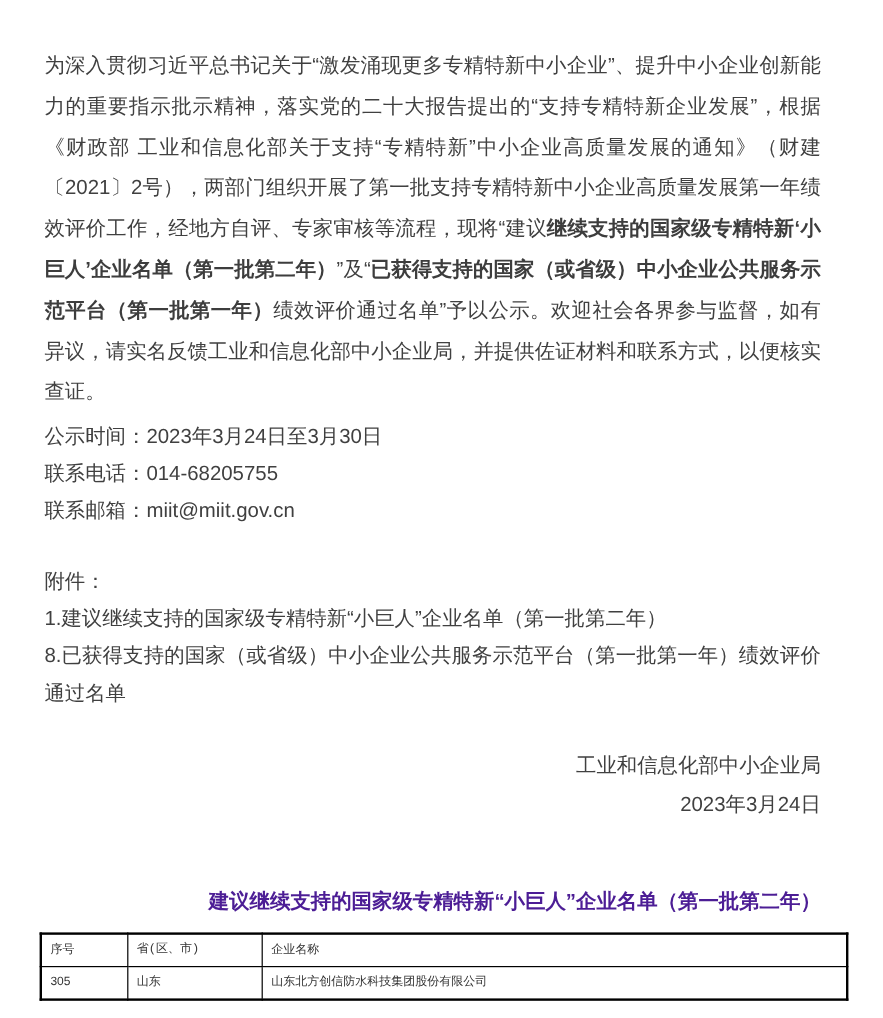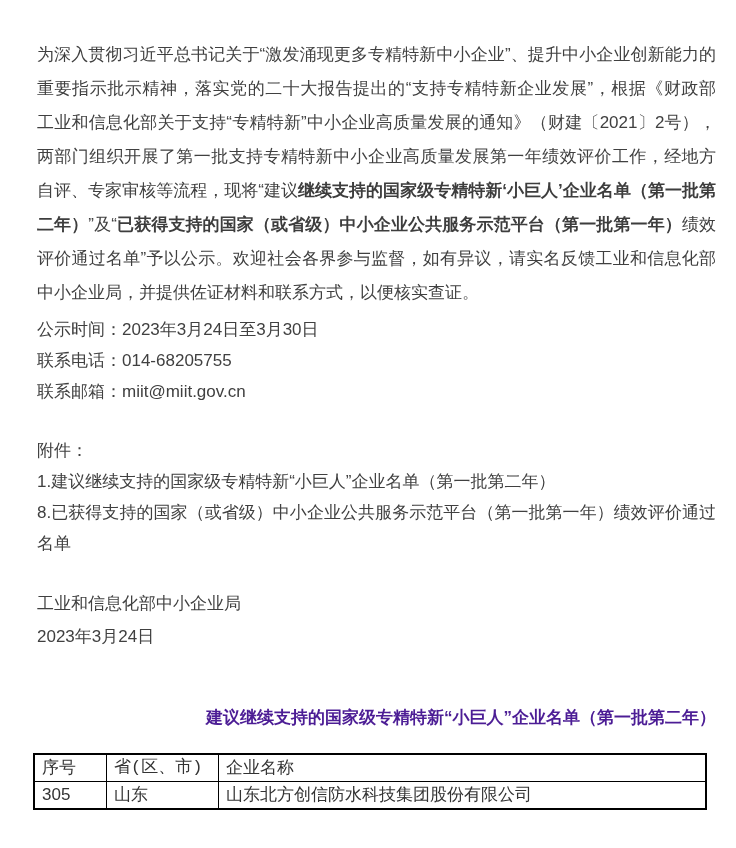--- a/index.html
+++ b/index.html
@@ -4,44 +4,44 @@
 <style>
   html,body{margin:0;padding:0;}
   body{
     width:736px;height:848px;
     background:#ffffff;
     font-family:"Liberation Sans","DejaVu Sans",sans-serif;
     color:#404040;
     overflow:hidden;
   }
   .doc{
-    padding:38px 20px 0 37px;
+    padding:38px 52px 0 37px;
     font-size:17px;
     line-height:34px;
     text-align:justify;
   }
   .main-paragraph{margin:0;}
   .main-paragraph b{font-weight:bold;color:#3d3d3d;}
   .contact-block{margin:4px 0 0;line-height:31px;}
   .attachments-block{margin:28px 0 0;line-height:31px;}
   .attachments-block div{margin:0;}
-  .signature-block{margin:28px 0 0;line-height:33px;text-align:left;}
+  .signature-block{margin:28px 0 0;line-height:33px;text-align:right;}
   .list-title{
     margin:48px 0 0;
     font-weight:bold;
     line-height:33px;
     text-align:right;
     color:#4c1d95;
   }
   table.roster{
-    margin:19px 0 0 -4px;
+    margin:9px 0 0 -4px;
     width:674px;
     border-collapse:collapse;
     border:2px solid #000;
-    font-size:17px;
+    font-size:10px;
     color:#333333;
     line-height:20px;
     table-layout:fixed;
   }
   table.roster th,
   table.roster td{
     border:1px solid #000;
     font-weight:normal;
     text-align:left;
     padding:2px 4px 2px 7px;

